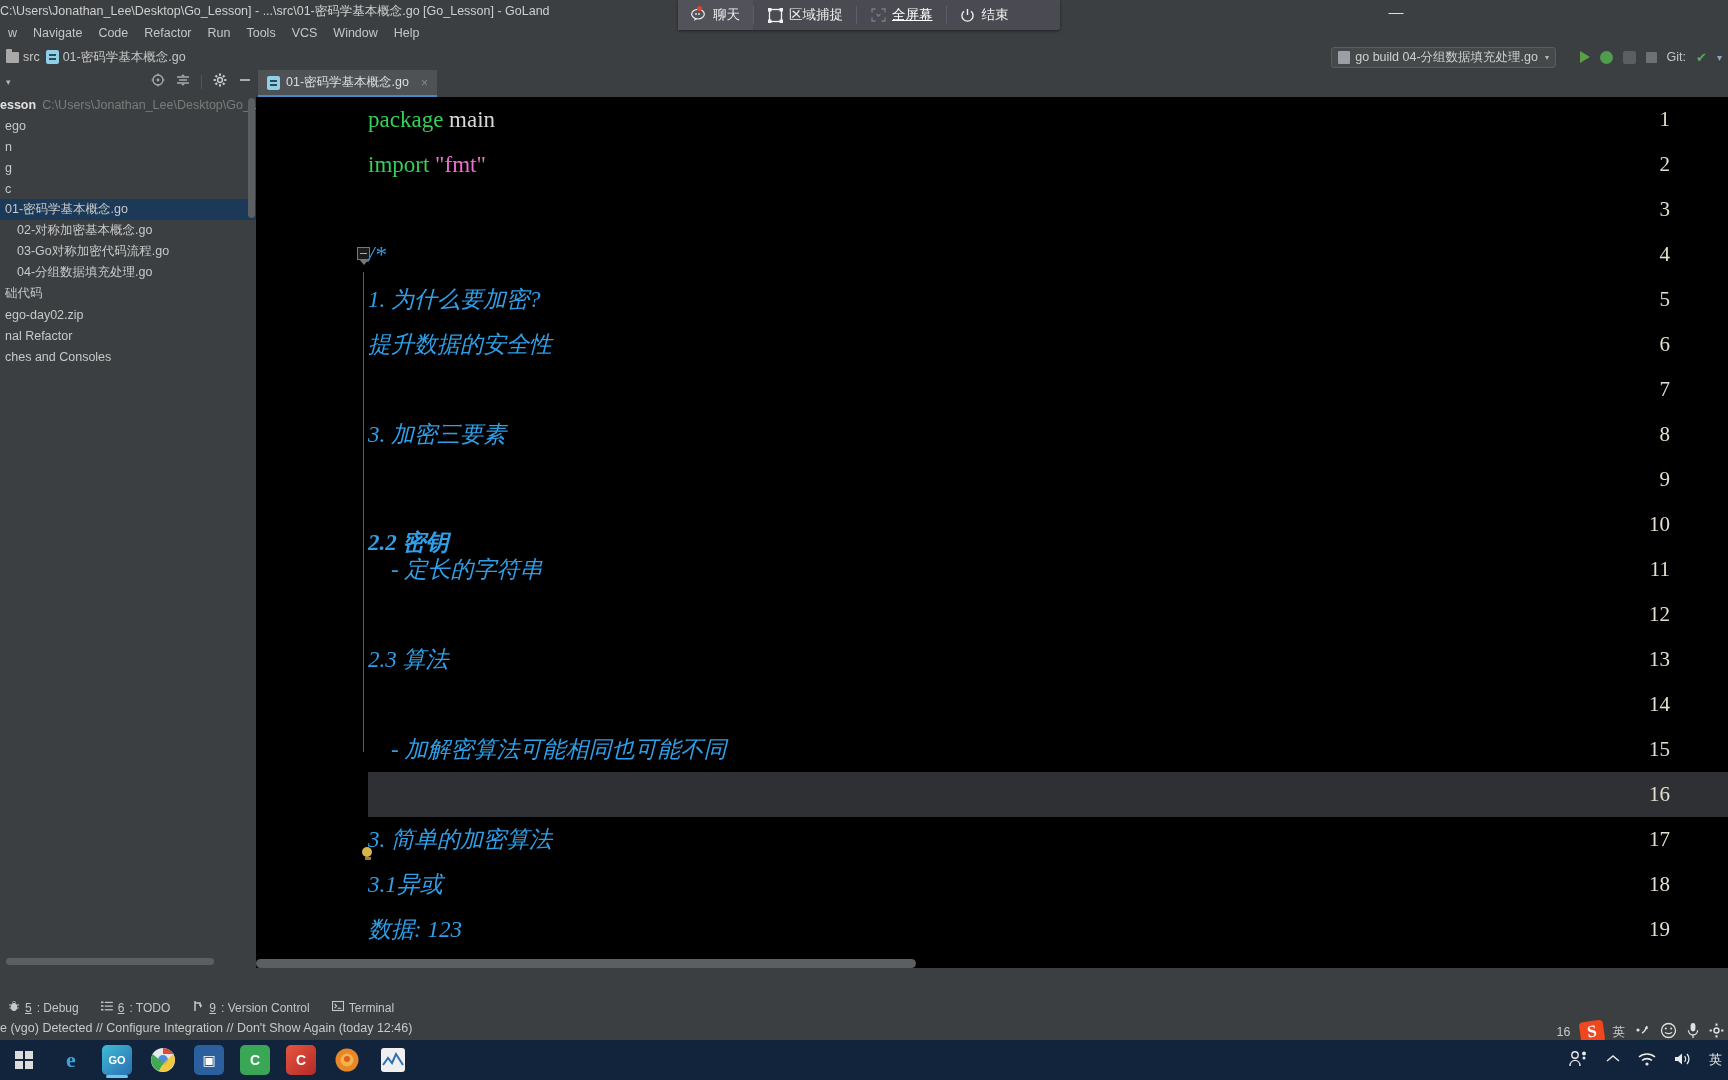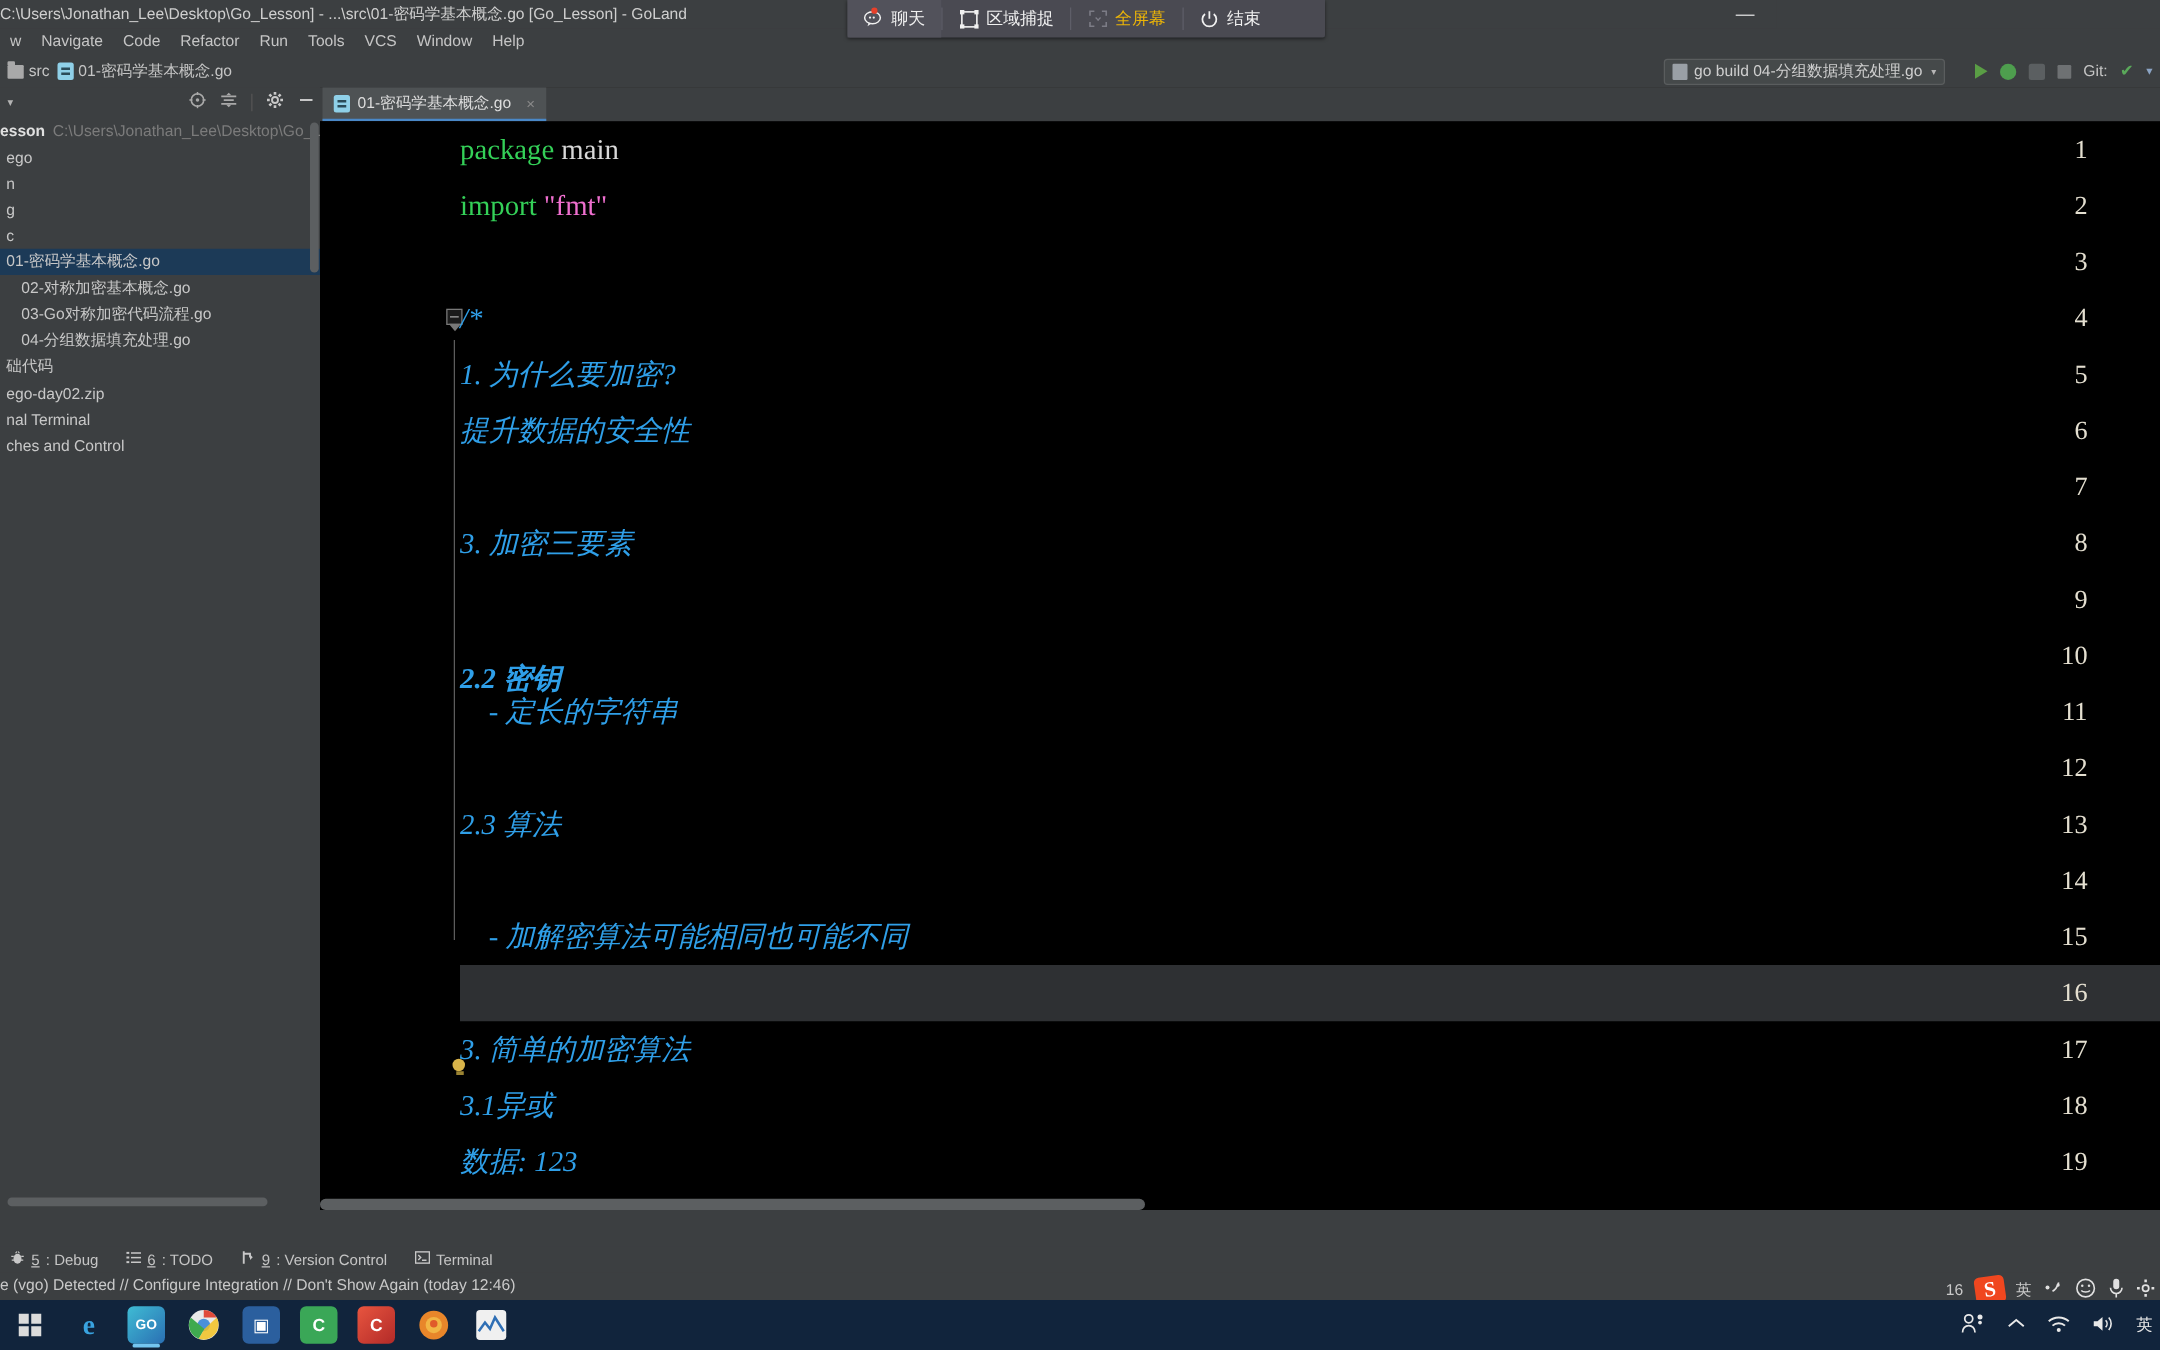--- a/index.html
+++ b/index.html
@@ -33,21 +33,21 @@
     box-shadow: 0 1px 3px rgba(0,0,0,.5);
     z-index: 50;
   }
   .cap-item {
     display: flex; align-items: center; gap: 6px;
     height: 30px; padding: 0 13px;
     color: #f0f0f0; font-size: 13.5px;
     position: relative;
   }
   .cap-item.active { background: #52525b; }
-  .cap-item.disabled { color: #eab308; }
+  .cap-item.disabled { color: #ffffff; text-decoration: underline; }
   .cap-sep { width: 1px; height: 18px; background: #5e5e68; }
   .cap-icon { display: inline-flex; width: 16px; height: 16px; align-items: center; justify-content: center; }
   .dot-red {
     position: absolute; width: 5px; height: 5px; border-radius: 50%;
     background: #e8402a; left: 19px; top: 6px;
   }
 
   
   .menubar {
     position: absolute; top: 23px; left: 0; width: 1728px; height: 21px;
@@ -415,25 +415,25 @@
         <div class="tree-row">
           <span class="ind" style="width: 0px;"></span>
           <span>础代码</span>
         </div>
         <div class="tree-row">
           <span class="ind" style="width: 0px;"></span>
           <span>ego-day02.zip</span>
         </div>
         <div class="tree-row">
           <span class="ind" style="width: 0px;"></span>
-          <span>nal Terminal</span>
-        </div>
-        <div class="tree-row">
-          <span class="ind" style="width: 0px;"></span>
-          <span>ches and Control</span>
+          <span>nal Refactor</span>
+        </div>
+        <div class="tree-row">
+          <span class="ind" style="width: 0px;"></span>
+          <span>ches and Consoles</span>
         </div>
       </div>
 
     <div class="pp-scroll-v"></div>
     <div class="pp-scroll-h"></div>
   </div>
 
   <div class="editor-wrap">
     <div class="tabs-row">
       <div class="tab">

